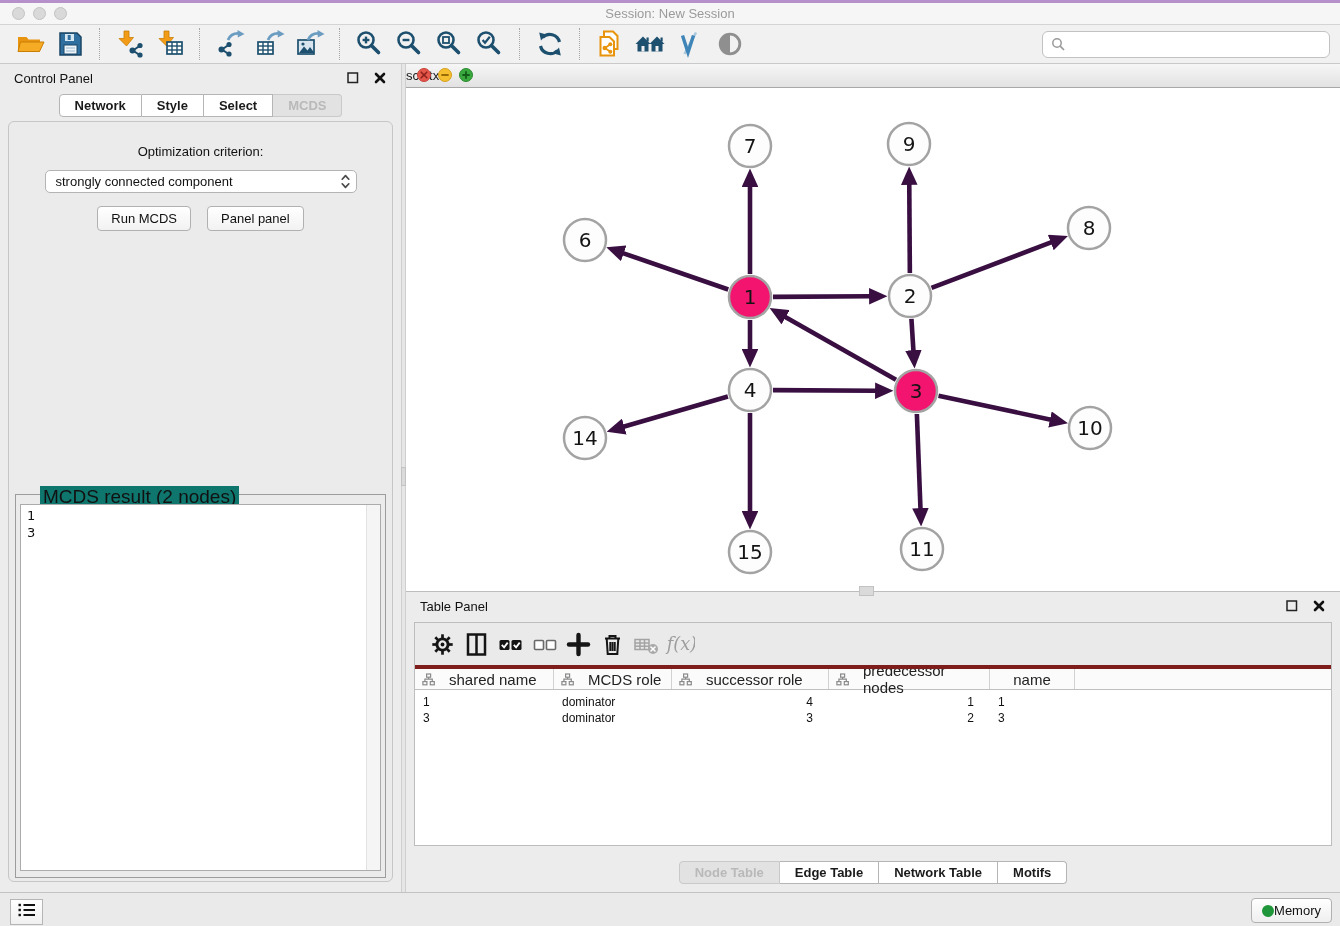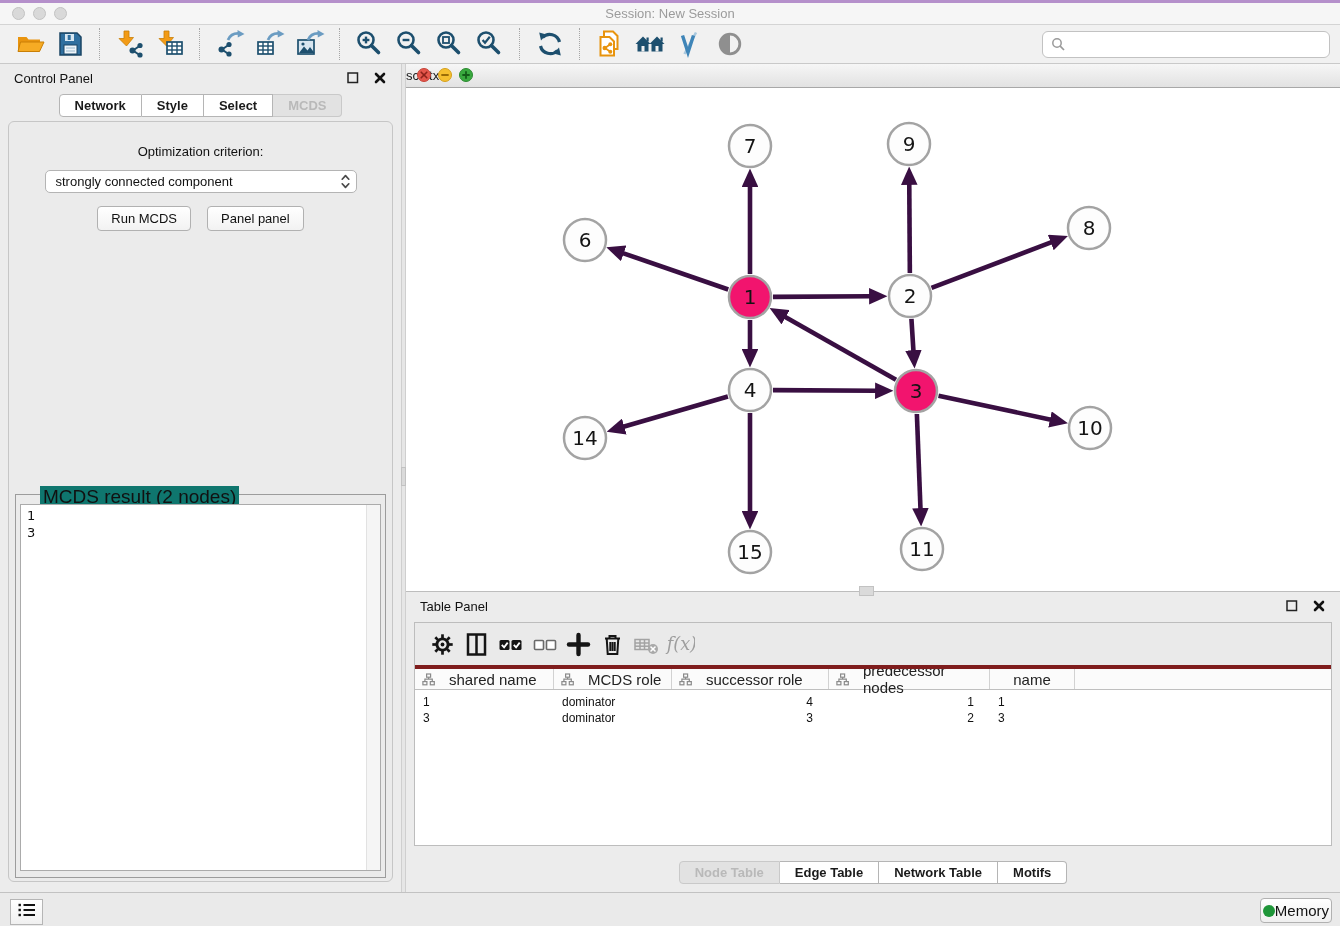--- a/index.html
+++ b/index.html
@@ -65,21 +65,21 @@
   .thead{display:flex;height:21px;border-bottom:1px solid #bfbfbf;background:#fbfbfb;font-size:15px;color:#222;box-sizing:border-box}
   .th{display:flex;align-items:center;border-right:1px solid #d2d2d2;box-sizing:border-box;padding:0 7px;gap:14px;cursor:pointer}
   .th.center{justify-content:center}
   .tbody{padding-top:4px}
   .trow{display:flex;height:16px;font-size:12px;color:#111;align-items:center}
   .td{box-sizing:border-box;padding:0 8px;overflow:hidden;white-space:nowrap}
   .tp-tabs{display:flex;justify-content:center;margin-top:15px}
   
   .statusbar{position:absolute;left:0;right:0;bottom:0;height:34px;background:#eaeaea;border-top:1px solid #c2c2c2;box-sizing:border-box}
   .list-btn{position:absolute;left:10px;top:6px;width:31px;height:24px;background:linear-gradient(#fff,#f0f0f0);border:1px solid #b5b5b5;display:flex;align-items:center;justify-content:center;cursor:pointer}
-  .memory-btn{position:absolute;right:8px;top:5px;height:25px;padding:0 2px;background:linear-gradient(#fff,#efefef);border:1px solid #b1b1b1;border-radius:4px;display:flex;align-items:center;font-size:15px;color:#111;cursor:pointer;box-sizing:border-box}
+  .memory-btn{position:absolute;right:8px;top:5px;height:25px;padding:0 10px;background:linear-gradient(#fff,#efefef);border:1px solid #b1b1b1;border-radius:4px;display:flex;align-items:center;font-size:13px;color:#111;cursor:pointer;box-sizing:border-box}
   .memory-dot{width:12px;height:12px;border-radius:50%;background:#1f9639}
 </style>
 </head>
 <body>
 
 <div class="purple-strip"></div>
 
 <div class="titlebar">
   <div class="mac-dots">
     <span class="mac-dot"></span>

